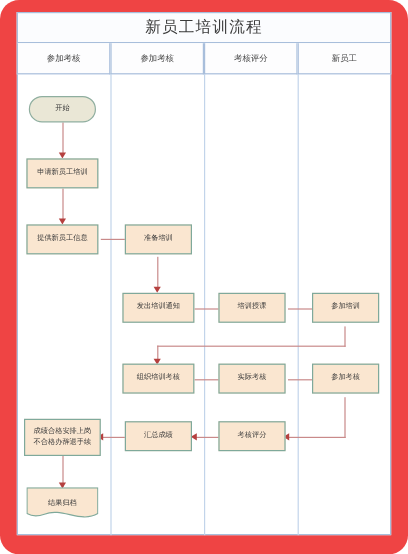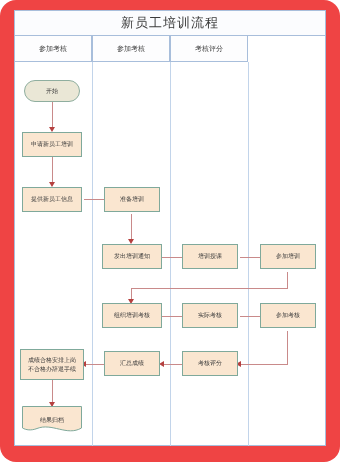--- a/index.html
+++ b/index.html
@@ -107,20 +107,21 @@
 
 <div id="canvas">
 
   <div class="frame"></div>
 
   <div class="title-bar">新员工培训流程</div>
 
   <div class="lane-head" style="left:14px;width:78px;">参加考核</div>
   <div class="lane-head" style="left:92px;width:78px;">参加考核</div>
   <div class="lane-head" style="left:170px;width:78px;">考核评分</div>
+  <div class="lane-head" style="left:248px;width:78px;">新员工</div>
 
   <div class="lane-col first" style="left:14px;width:78px;"></div>
   <div class="lane-col" style="left:92px;width:78px;"></div>
   <div class="lane-col" style="left:170px;width:78px;"></div>
   <div class="lane-col" style="left:248px;width:78px;"></div>
 
   <div class="conn v" style="left:52px;top:102px;height:28px;"></div>
   <div class="arrow down" style="left:49px;top:127px;"></div>
 
   <div class="conn v" style="left:52px;top:157px;height:28px;"></div>

